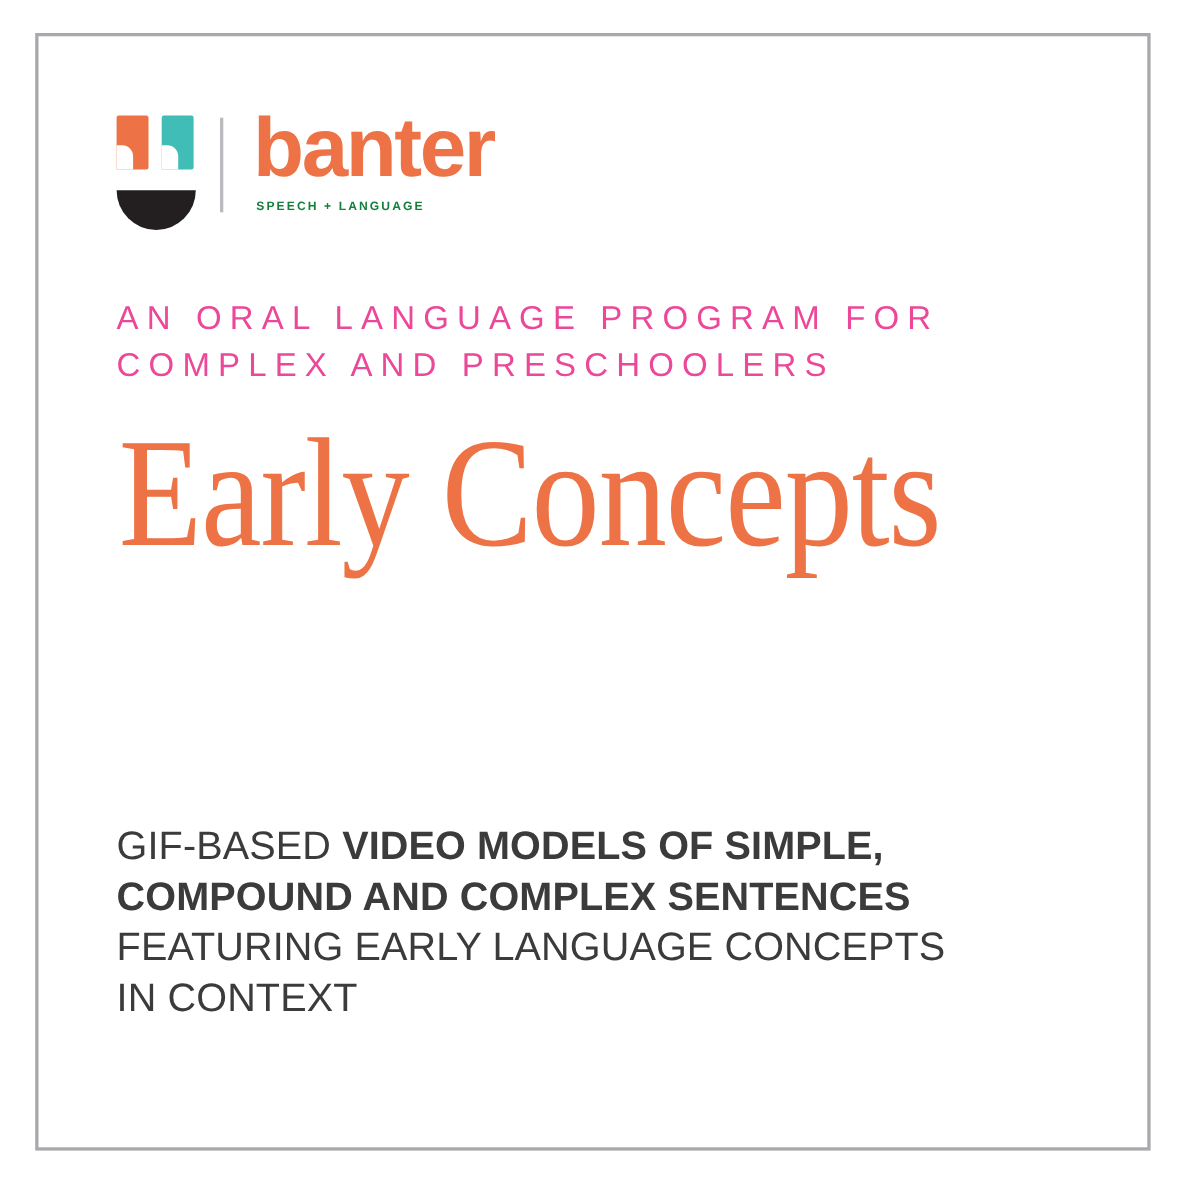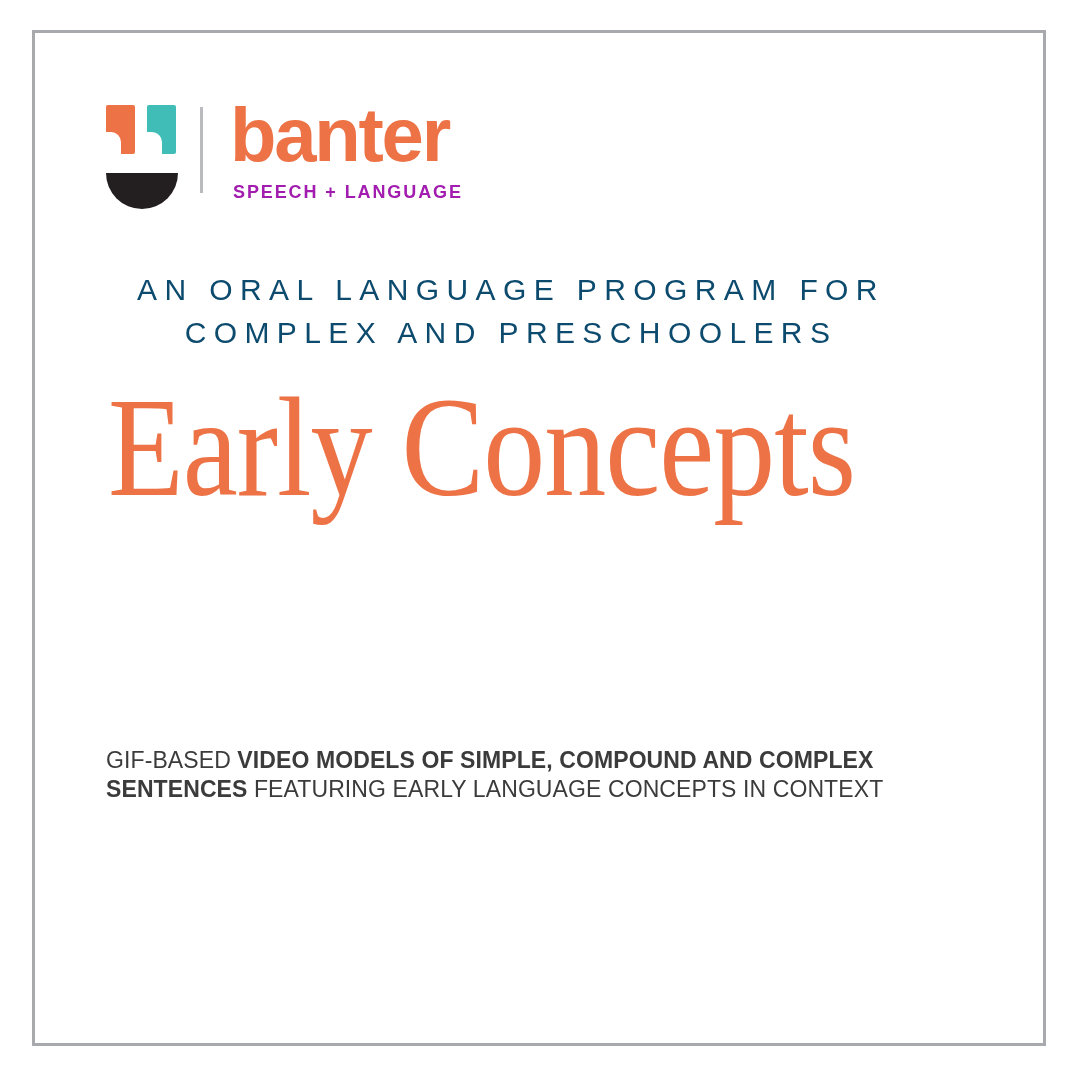--- a/index.html
+++ b/index.html
@@ -108,41 +108,40 @@
     font-family: "Liberation Sans", sans-serif;
     font-weight: bold;
     font-size: 76px;
     line-height: 0.95;
     letter-spacing: -2.2px;
     color: #ED7245;
   }
   .tagline {
     font-family: "Liberation Sans", sans-serif;
     font-weight: bold;
-    font-size: 18px;
+    font-size: 11px;
     letter-spacing: 1.9px;
-    color: #a21caf;
+    color: #15803d;
     margin-top: 11px;
     margin-left: 3px;
     white-space: nowrap;
   }
 
   
   .kicker {
     position: absolute;
     top: 239px;
     left: 0;
     width: 810px;
     font-family: "Liberation Sans", sans-serif;
     font-weight: 300;
     font-size: 30px;
     line-height: 1.42;
     letter-spacing: 7.4px;
-    color: #0c4a6e;
-    text-align: center;
+    color: #ec4899;
   }
 
   
   .hero-title {
     position: absolute;
     top: 348px;
     left: 2px;
     font-family: "Liberation Serif", serif;
     font-weight: normal;
     font-size: 124px;
@@ -154,21 +153,21 @@
     transform-origin: left top;
   }
 
   
   .blurb {
     position: absolute;
     top: 716px;
     left: 0;
     width: 790px;
     font-family: "Liberation Sans", sans-serif;
-    font-size: 23px;
+    font-size: 36px;
     line-height: 1.28;
     letter-spacing: 0.1px;
     color: #3b3b3b;
     font-weight: normal;
   }
   .blurb .strong { font-weight: bold; }
 </style>
 </head>
 <body>
 

